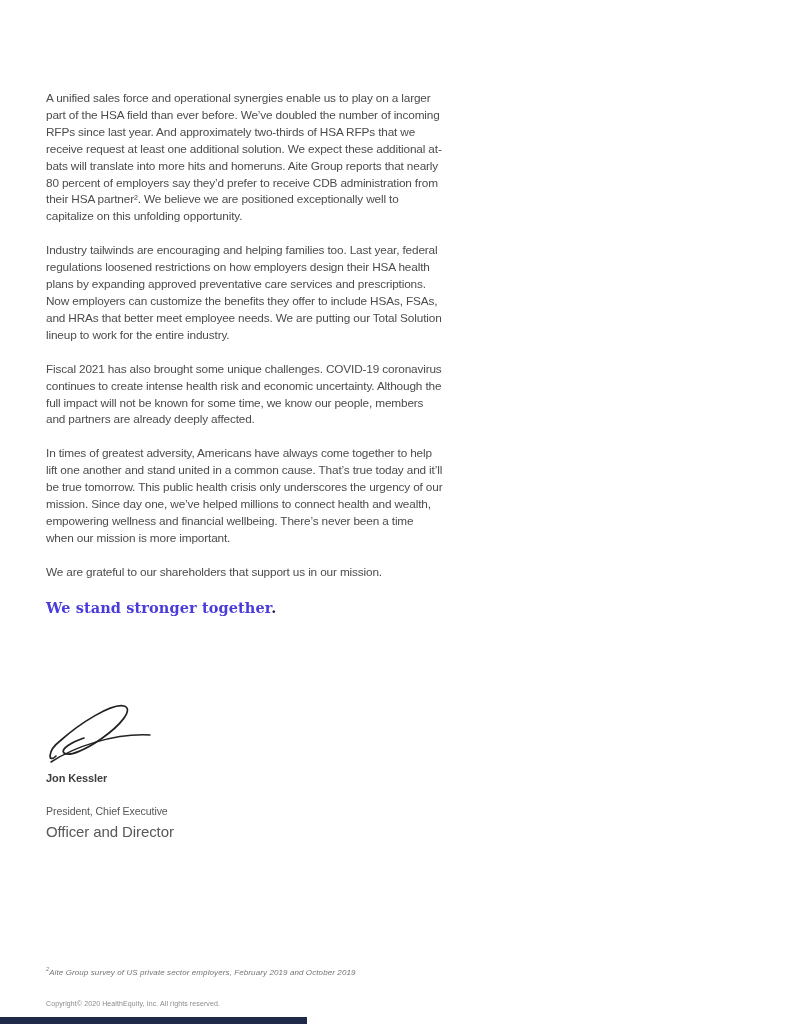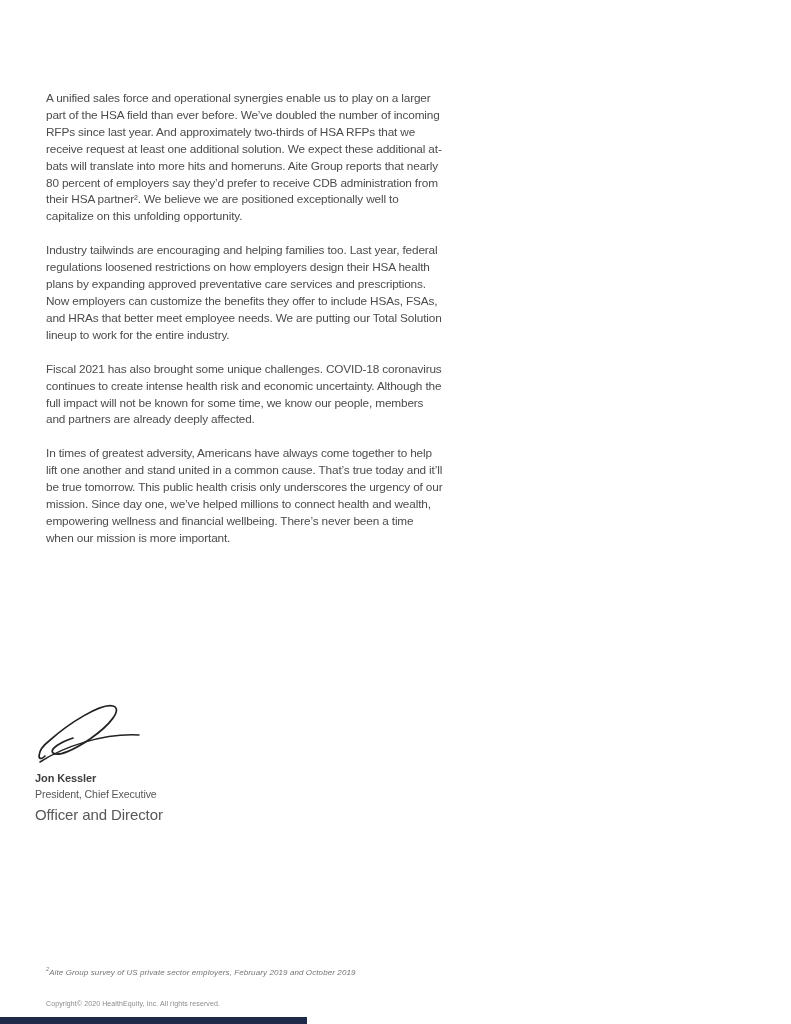--- a/index.html
+++ b/index.html
@@ -12,27 +12,27 @@
     color:#4c4c4c; font-size:11.8px; line-height:16.9px; letter-spacing:-0.15px;
     text-align:left;
   }
   .letter p { margin:0 0 17px 0; }
   .tagline {
     font-family:"DejaVu Serif", serif; font-weight:bold;
     font-size:14.5px; color:#4b3bdb; margin-top:19px; letter-spacing:0.1px;
   }
   .tagline .period { color:#1a1040; }
   .sig-row {
-    position:absolute; left:35px; top:698px; display:flex; align-items:flex-start;
+    position:absolute; left:46px; top:698px; display:flex; align-items:flex-start;
   }
   .sig-col { width:175px; }
   .sig-col + .sig-col { width:220px; }
   .sig-art { display:block; margin-bottom:8px; }
   .sig-name { font-weight:bold; font-size:11px; color:#3e3e3e; margin-top:4px; letter-spacing:-0.1px; }
-  .sig-title { font-size:10.6px; color:#585858; margin-top:4px; letter-spacing:-0.1px; }
+  .sig-title { font-size:10.6px; color:#585858; margin-top:21px; letter-spacing:-0.1px; }
   .sig-title2 { font-size:15px; color:#585858; margin-top:6px; letter-spacing:-0.1px; }
   .footnote {
     position:absolute; left:46px; top:966px; font-size:8px; font-style:italic;
     color:#747474; letter-spacing:0.1px;
   }
   .footnote sup { font-size:5.5px; vertical-align:super; }
   .copyright {
     position:absolute; left:46px; top:1000px; font-size:7px; color:#8a8a8a; letter-spacing:0.1px;
   }
   .footer-bar {
@@ -40,22 +40,24 @@
   }
 </style>
 </head>
 <body>
 
 <div class="page">
 
   <div class="letter">
     <p>A unified sales force and operational synergies enable us to play on a larger part of the HSA field than ever before. We’ve doubled the number of incoming RFPs since last year. And approximately two-thirds of HSA RFPs that we receive request at least one additional solution. We expect these additional at-bats will translate into more hits and homeruns. Aite Group reports that nearly 80 percent of employers say they’d prefer to receive CDB administration from their HSA partner². We believe we are positioned exceptionally well to capitalize on this unfolding opportunity.</p>
     <p>Industry tailwinds are encouraging and helping families too. Last year, federal regulations loosened restrictions on how employers design their HSA health plans by expanding approved preventative care services and prescriptions. Now employers can customize the benefits they offer to include HSAs, FSAs, and HRAs that better meet employee needs. We are putting our Total Solution lineup to work for the entire industry.</p>
-    <p>Fiscal 2021 has also brought some unique challenges. COVID-18 coronavirus continues to create intense health risk and economic uncertainty. Although the full impact will not be known for some time, we know our people, members and partners are already deeply affected.</p>
+    <p>Fiscal 2021 has also brought some unique challenges. COVID-19 coronavirus continues to create intense health risk and economic uncertainty. Although the full impact will not be known for some time, we know our people, members and partners are already deeply affected.</p>
     <p>In times of greatest adversity, Americans have always come together to help lift one another and stand united in a common cause. That’s true today and it’ll be true tomorrow. This public health crisis only underscores the urgency of our mission. Since day one, we’ve helped millions to connect health and wealth, empowering wellness and financial wellbeing. There’s never been a time when our mission is more important.</p>
+    <p>We are grateful to our shareholders that support us in our mission.</p>
+    <div class="tagline"><span>We stand stronger together</span><span class="period">.</span></div>
   </div>
 
   <div class="sig-row">
 
     <div class="sig-col">
       <svg class="sig-art" width="120" height="66" viewBox="0 0 120 66">
         <path d="M10,58 C2,66 1,53 14,43 C34,25 66,5 78,8 C88,11 75,27 55,41 C39,52 23,59 18,55 C14,51 26,44 38,40" fill="none" stroke="#222222" stroke-width="1.7" stroke-linecap="round"></path>
         <path d="M5,64 C28,49 68,35 104,37" fill="none" stroke="#222222" stroke-width="1.5" stroke-linecap="round"></path>
       </svg>
       <div class="sig-name">Jon Kessler</div>

